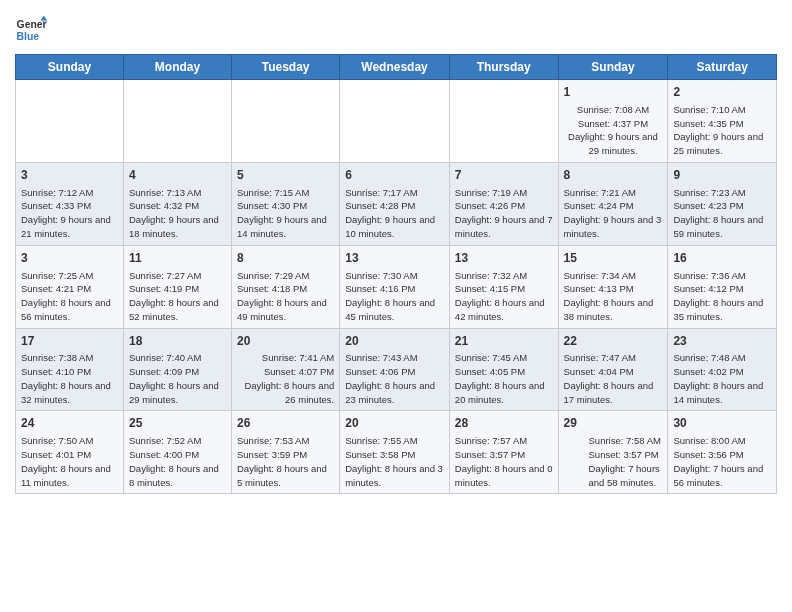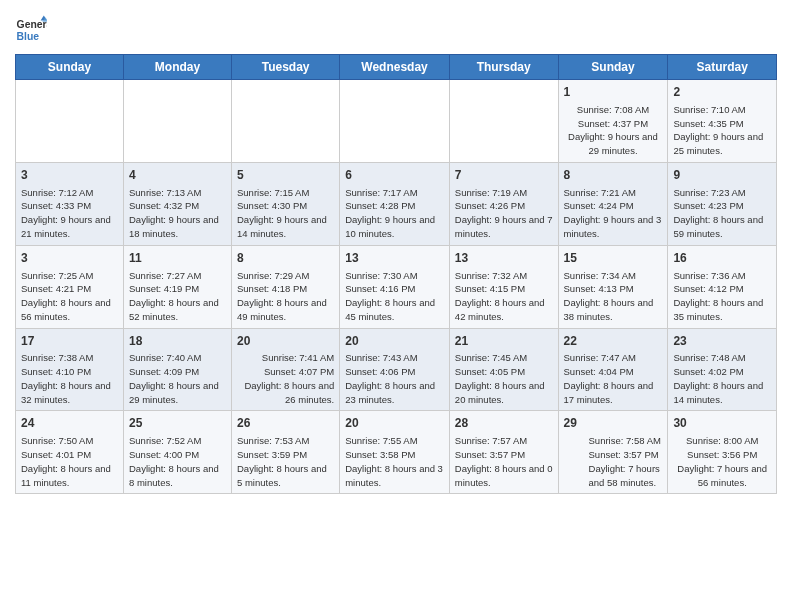--- a/index.html
+++ b/index.html
@@ -306,20 +306,20 @@
 Daylight: 8 hours and 0 minutes.</div>
           </td>
           <td>
             <span class="day-num">29</span>
             <div class="day-info" style="white-space: pre-line; margin-left: 25px;">Sunrise: 7:58 AM
 Sunset: 3:57 PM
 Daylight: 7 hours and 58 minutes.</div>
           </td>
           <td>
             <span class="day-num">30</span>
-            <div class="day-info" style="white-space: pre-line; text-align: center;">Sunrise: 8:00 AM
+            <div class="day-info" style="white-space: pre-line;">Sunrise: 8:00 AM
 Sunset: 3:56 PM
 Daylight: 7 hours and 56 minutes.</div>
           </td>
         </tr>
       </tbody>
   </table>
 </div>
 
 </body></html>

